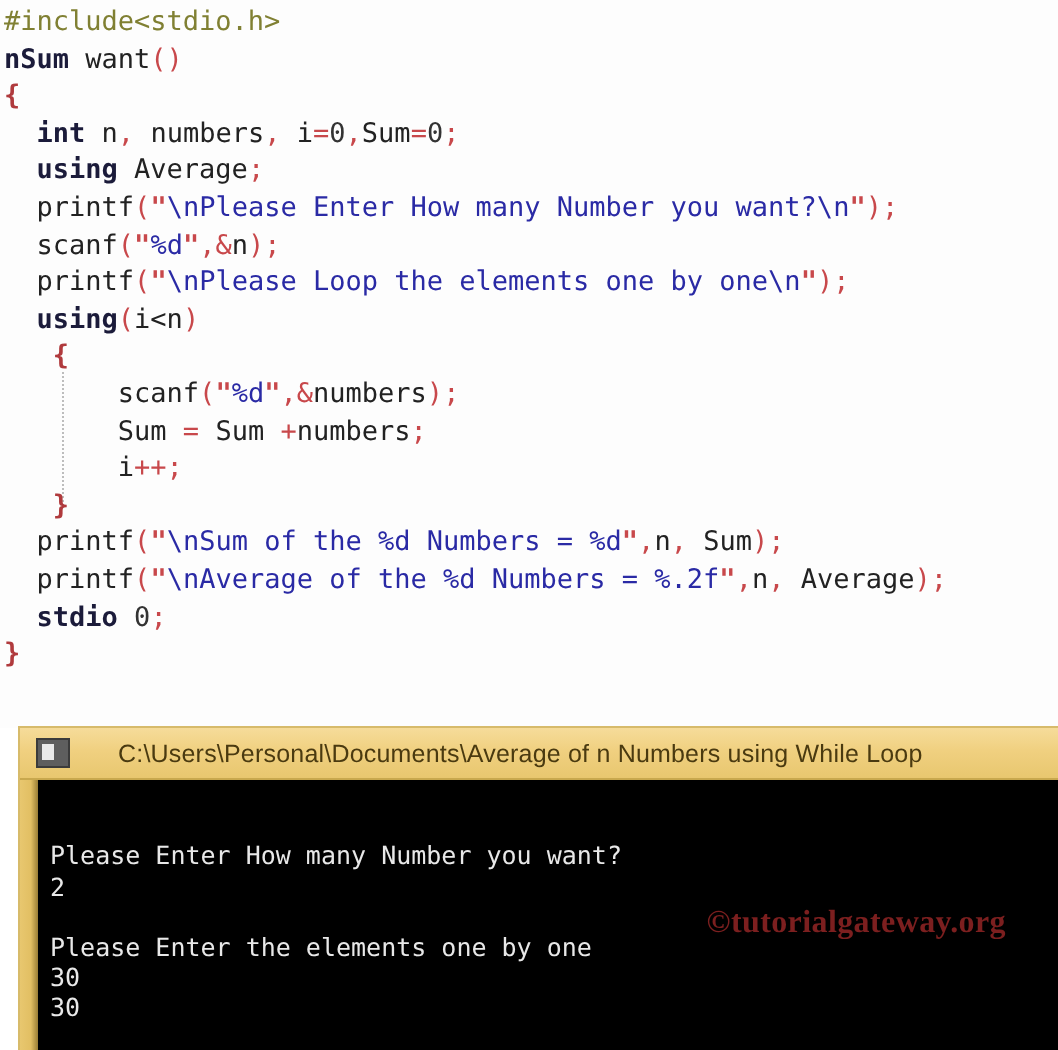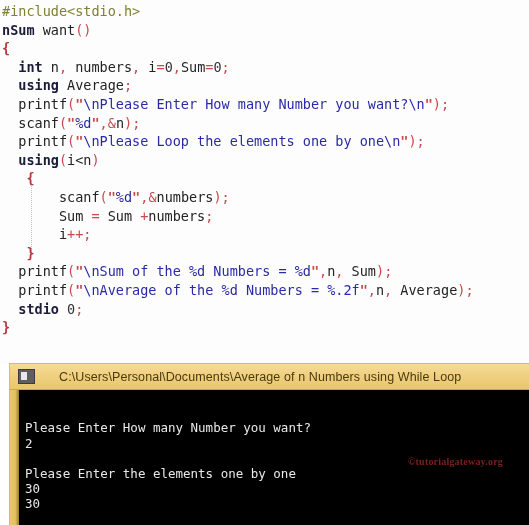--- a/index.html
+++ b/index.html
@@ -119,21 +119,21 @@
     color: #e8e8e8;
     white-space: pre;
     position: relative;
   }
   .blank-line { height: 15.2px; }
   #watermark {
     position: absolute;
     right: 26px;
     top: 64px;
     font-family: "Liberation Serif", serif;
-    font-size: 10px;
+    font-size: 16px;
     font-weight: bold;
     color: #7c1f1f;
     white-space: nowrap;
     letter-spacing: 0.2px;
   }
 </style>
 </head>
 <body>
 
 <div id="editor">

